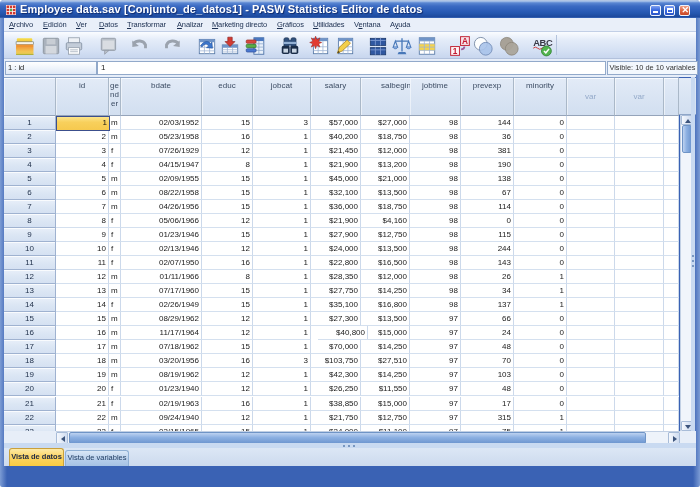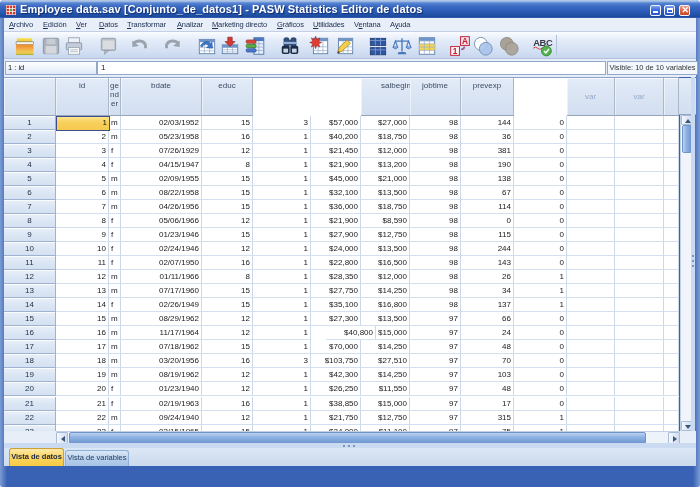--- a/index.html
+++ b/index.html
@@ -263,23 +263,26 @@
       <div class="crbox" id="cr1">1 : id</div>
       <div class="crbox" id="cr2">1</div>
       <div class="crbox" id="cr3">Visible: 10 de 10 variables</div>
     </div>
 <div id="grid">
 <div class="hc" style="left:0px;width:52px"></div>
 <div class="hc" style="left:52px;width:53px">id</div>
 <div class="hc" style="left:105px;width:12px">ge<br>nd<br>er</div>
 <div class="hc" style="left:117px;width:81px">bdate</div>
 <div class="hc" style="left:198px;width:51px">educ</div>
+<div class="hc" style="left:249px;width:58px">jobcat</div>
+<div class="hc" style="left:307px;width:50px">salary</div>
 <div class="hc" style="left:357px;width:71px">salbegin</div>
 <div class="hc" style="left:406px;width:51px">jobtime</div>
 <div class="hc" style="left:457px;width:53px">prevexp</div>
+<div class="hc" style="left:510px;width:53px">minority</div>
 <div class="hc var" style="left:563px;width:48px">var</div>
 <div class="hc var" style="left:611px;width:49px">var</div>
 <div class="hc" style="left:660px;width:15px"></div>
 <div class="drow" style="top:37.50px">
         <div class="dc rh" style="left:0px;width:52px">1</div>
         <div class="dc num" style="left:52px;width:53px">1</div>
         <div class="dc gen" style="left:105px;width:12px">m</div>
         <div class="dc num" style="left:117px;width:81px">02/03/1952</div>
         <div class="dc num" style="left:198px;width:51px">15</div>
         <div class="dc num" style="left:249px;width:58px">3</div>
@@ -389,21 +392,21 @@
         <div class="dc" style="left:660px;width:15px"></div>
       </div>
 <div class="drow" style="top:135.85px">
         <div class="dc rh" style="left:0px;width:52px">8</div>
         <div class="dc num" style="left:52px;width:53px">8</div>
         <div class="dc gen" style="left:105px;width:12px">f</div>
         <div class="dc num" style="left:117px;width:81px">05/06/1966</div>
         <div class="dc num" style="left:198px;width:51px">12</div>
         <div class="dc num" style="left:249px;width:58px">1</div>
         <div class="dc num" style="left:307px;width:50px">$21,900</div>
-        <div class="dc num" style="left:357px;width:49px">$8,590</div>
+        <div class="dc num" style="left:357px;width:49px">$4,160</div>
         <div class="dc num" style="left:406px;width:51px">98</div>
         <div class="dc num" style="left:457px;width:53px">0</div>
         <div class="dc num" style="left:510px;width:53px">0</div>
         <div class="dc" style="left:563px;width:48px"></div>
         <div class="dc" style="left:611px;width:49px"></div>
         <div class="dc" style="left:660px;width:15px"></div>
       </div>
 <div class="drow" style="top:149.90px">
         <div class="dc rh" style="left:0px;width:52px">9</div>
         <div class="dc num" style="left:52px;width:53px">9</div>
@@ -417,21 +420,21 @@
         <div class="dc num" style="left:457px;width:53px">115</div>
         <div class="dc num" style="left:510px;width:53px">0</div>
         <div class="dc" style="left:563px;width:48px"></div>
         <div class="dc" style="left:611px;width:49px"></div>
         <div class="dc" style="left:660px;width:15px"></div>
       </div>
 <div class="drow" style="top:163.95px">
         <div class="dc rh" style="left:0px;width:52px">10</div>
         <div class="dc num" style="left:52px;width:53px">10</div>
         <div class="dc gen" style="left:105px;width:12px">f</div>
-        <div class="dc num" style="left:117px;width:81px">02/24/1946</div>
+        <div class="dc num" style="left:117px;width:81px">02/13/1946</div>
         <div class="dc num" style="left:198px;width:51px">12</div>
         <div class="dc num" style="left:249px;width:58px">1</div>
         <div class="dc num" style="left:307px;width:50px">$24,000</div>
         <div class="dc num" style="left:357px;width:49px">$13,500</div>
         <div class="dc num" style="left:406px;width:51px">98</div>
         <div class="dc num" style="left:457px;width:53px">244</div>
         <div class="dc num" style="left:510px;width:53px">0</div>
         <div class="dc" style="left:563px;width:48px"></div>
         <div class="dc" style="left:611px;width:49px"></div>
         <div class="dc" style="left:660px;width:15px"></div>
@@ -516,21 +519,21 @@
         <div class="dc" style="left:611px;width:49px"></div>
         <div class="dc" style="left:660px;width:15px"></div>
       </div>
 <div class="drow" style="top:248.25px">
         <div class="dc rh" style="left:0px;width:52px">16</div>
         <div class="dc num" style="left:52px;width:53px">16</div>
         <div class="dc gen" style="left:105px;width:12px">m</div>
         <div class="dc num" style="left:117px;width:81px">11/17/1964</div>
         <div class="dc num" style="left:198px;width:51px">12</div>
         <div class="dc num" style="left:249px;width:58px">1</div>
-        <div class="dc num" style="left:322px;width:50px">$40,800</div>
+        <div class="dc num" style="left:314px;width:50px">$40,800</div>
         <div class="dc num" style="left:357px;width:49px">$15,000</div>
         <div class="dc num" style="left:406px;width:51px">97</div>
         <div class="dc num" style="left:457px;width:53px">24</div>
         <div class="dc num" style="left:510px;width:53px">0</div>
         <div class="dc" style="left:563px;width:48px"></div>
         <div class="dc" style="left:611px;width:49px"></div>
         <div class="dc" style="left:660px;width:15px"></div>
       </div>
 <div class="drow" style="top:262.30px">
         <div class="dc rh" style="left:0px;width:52px">17</div>

